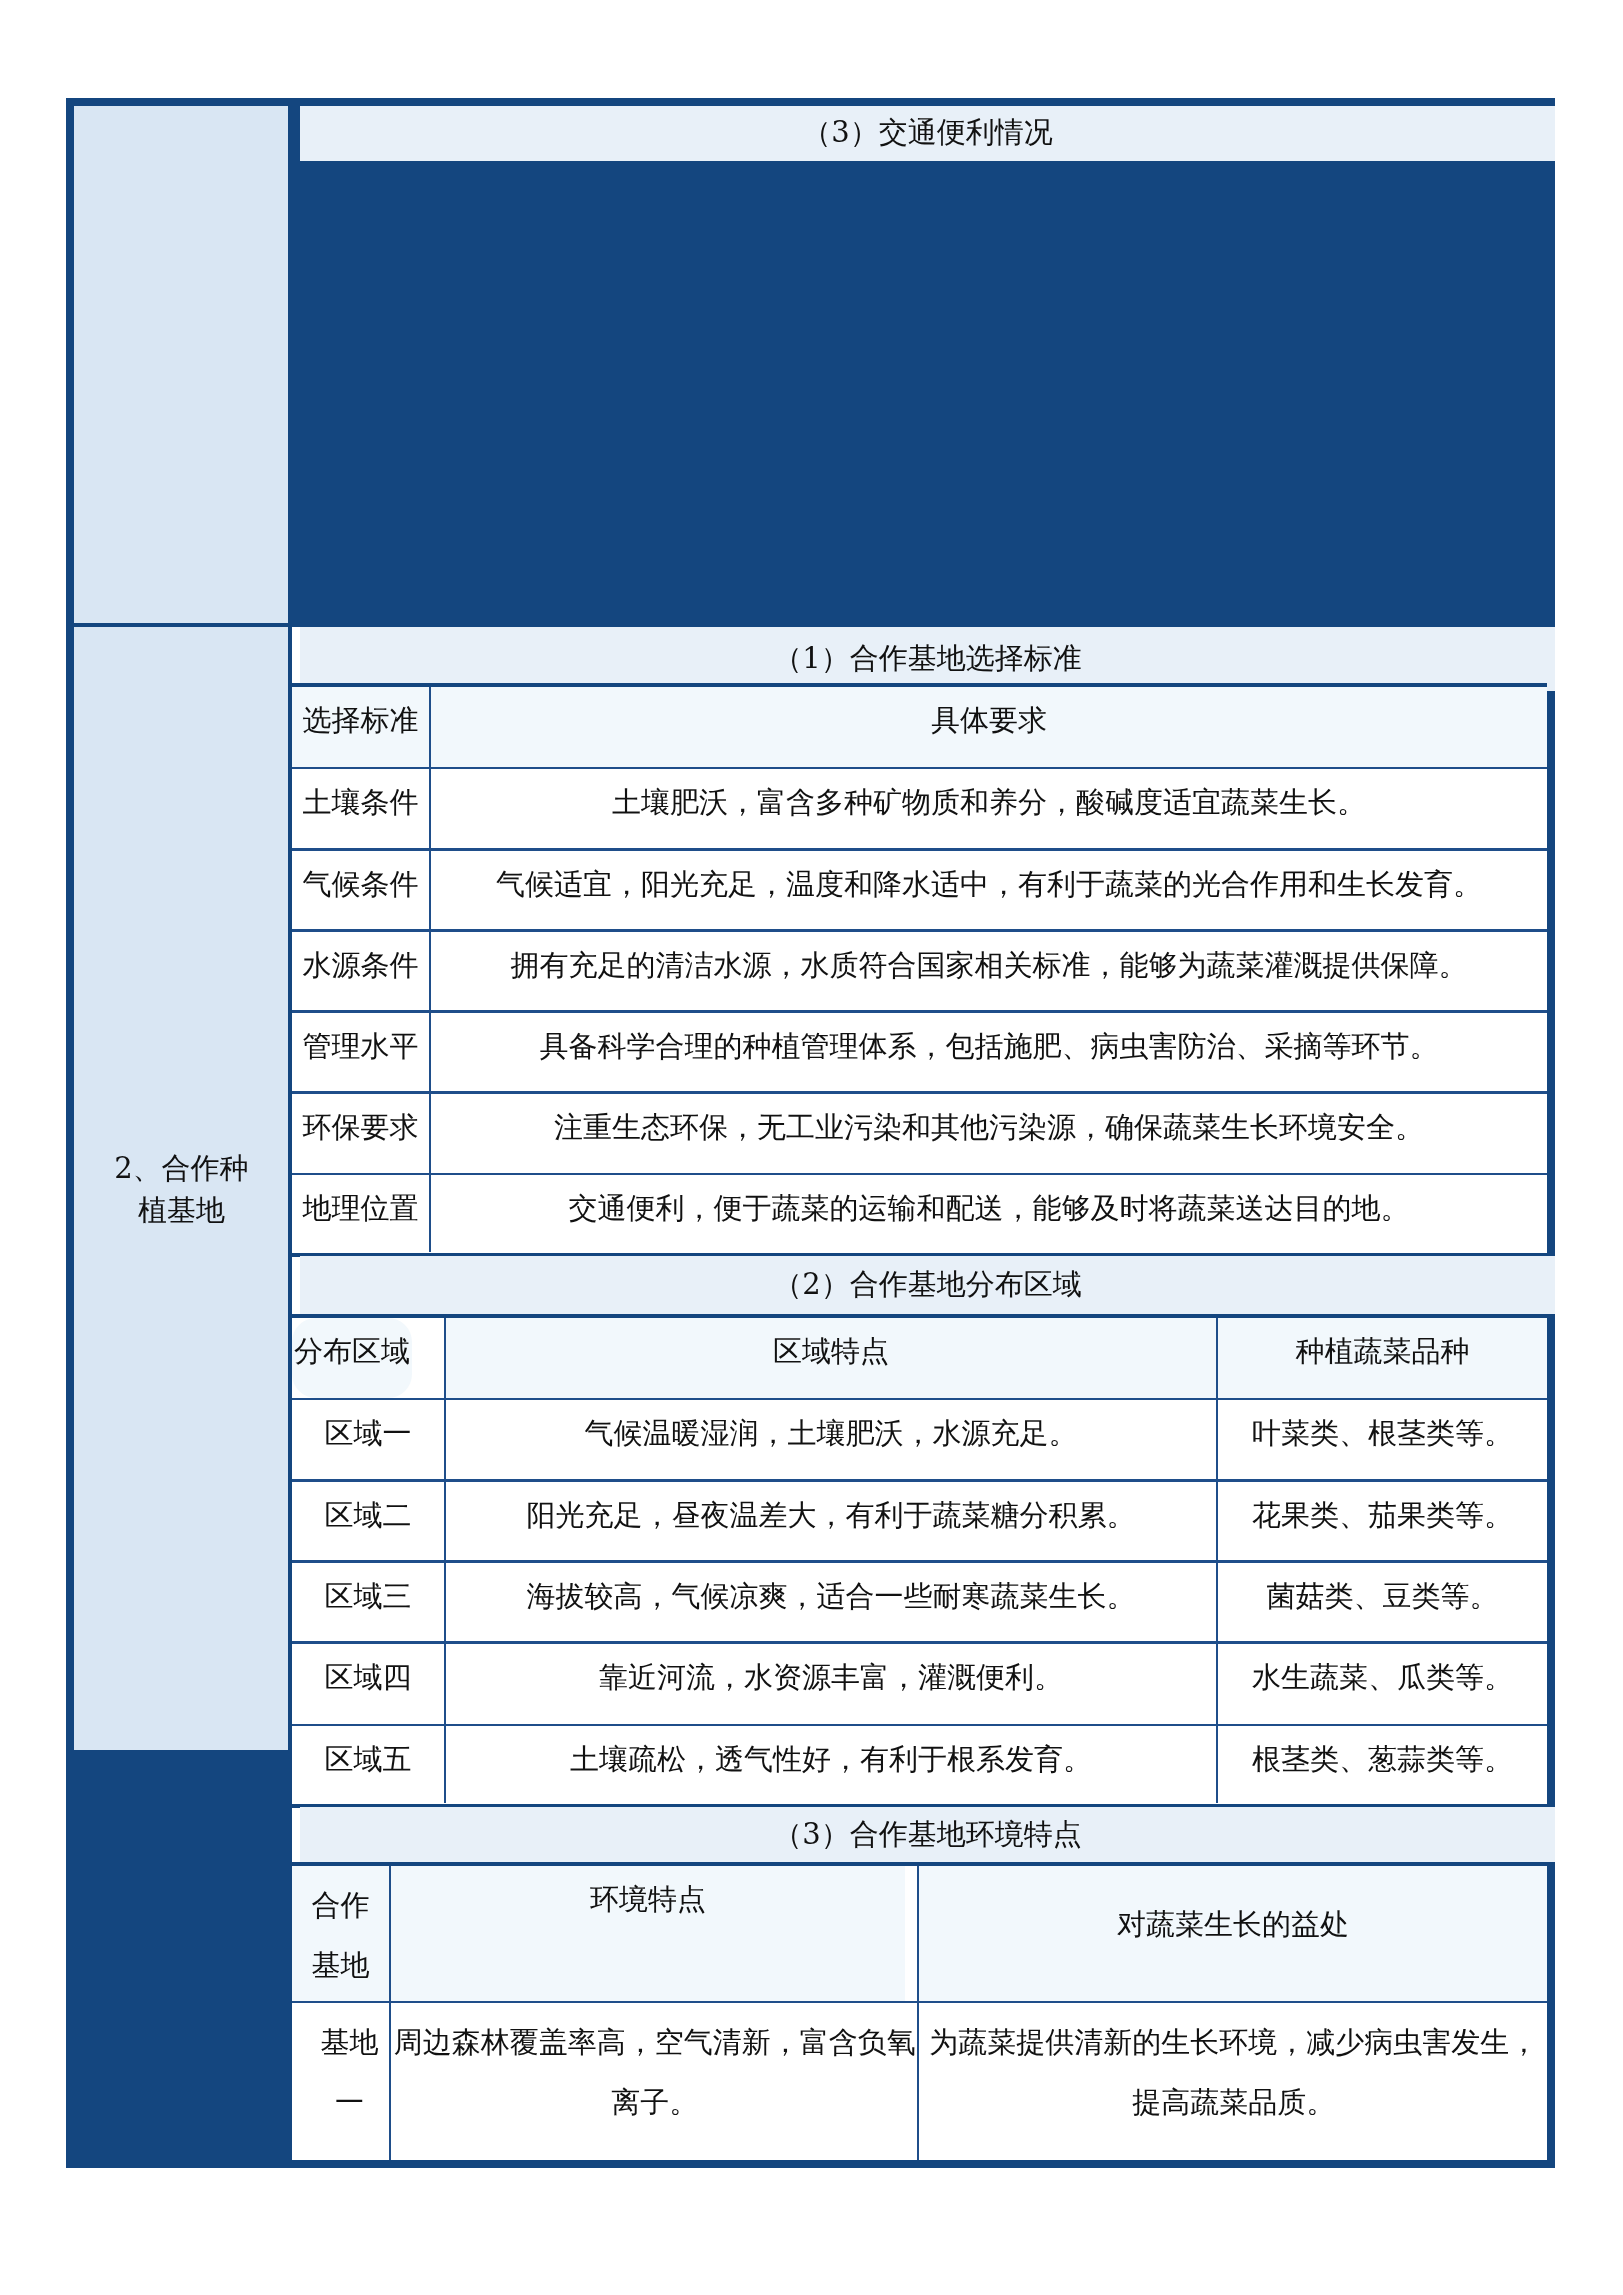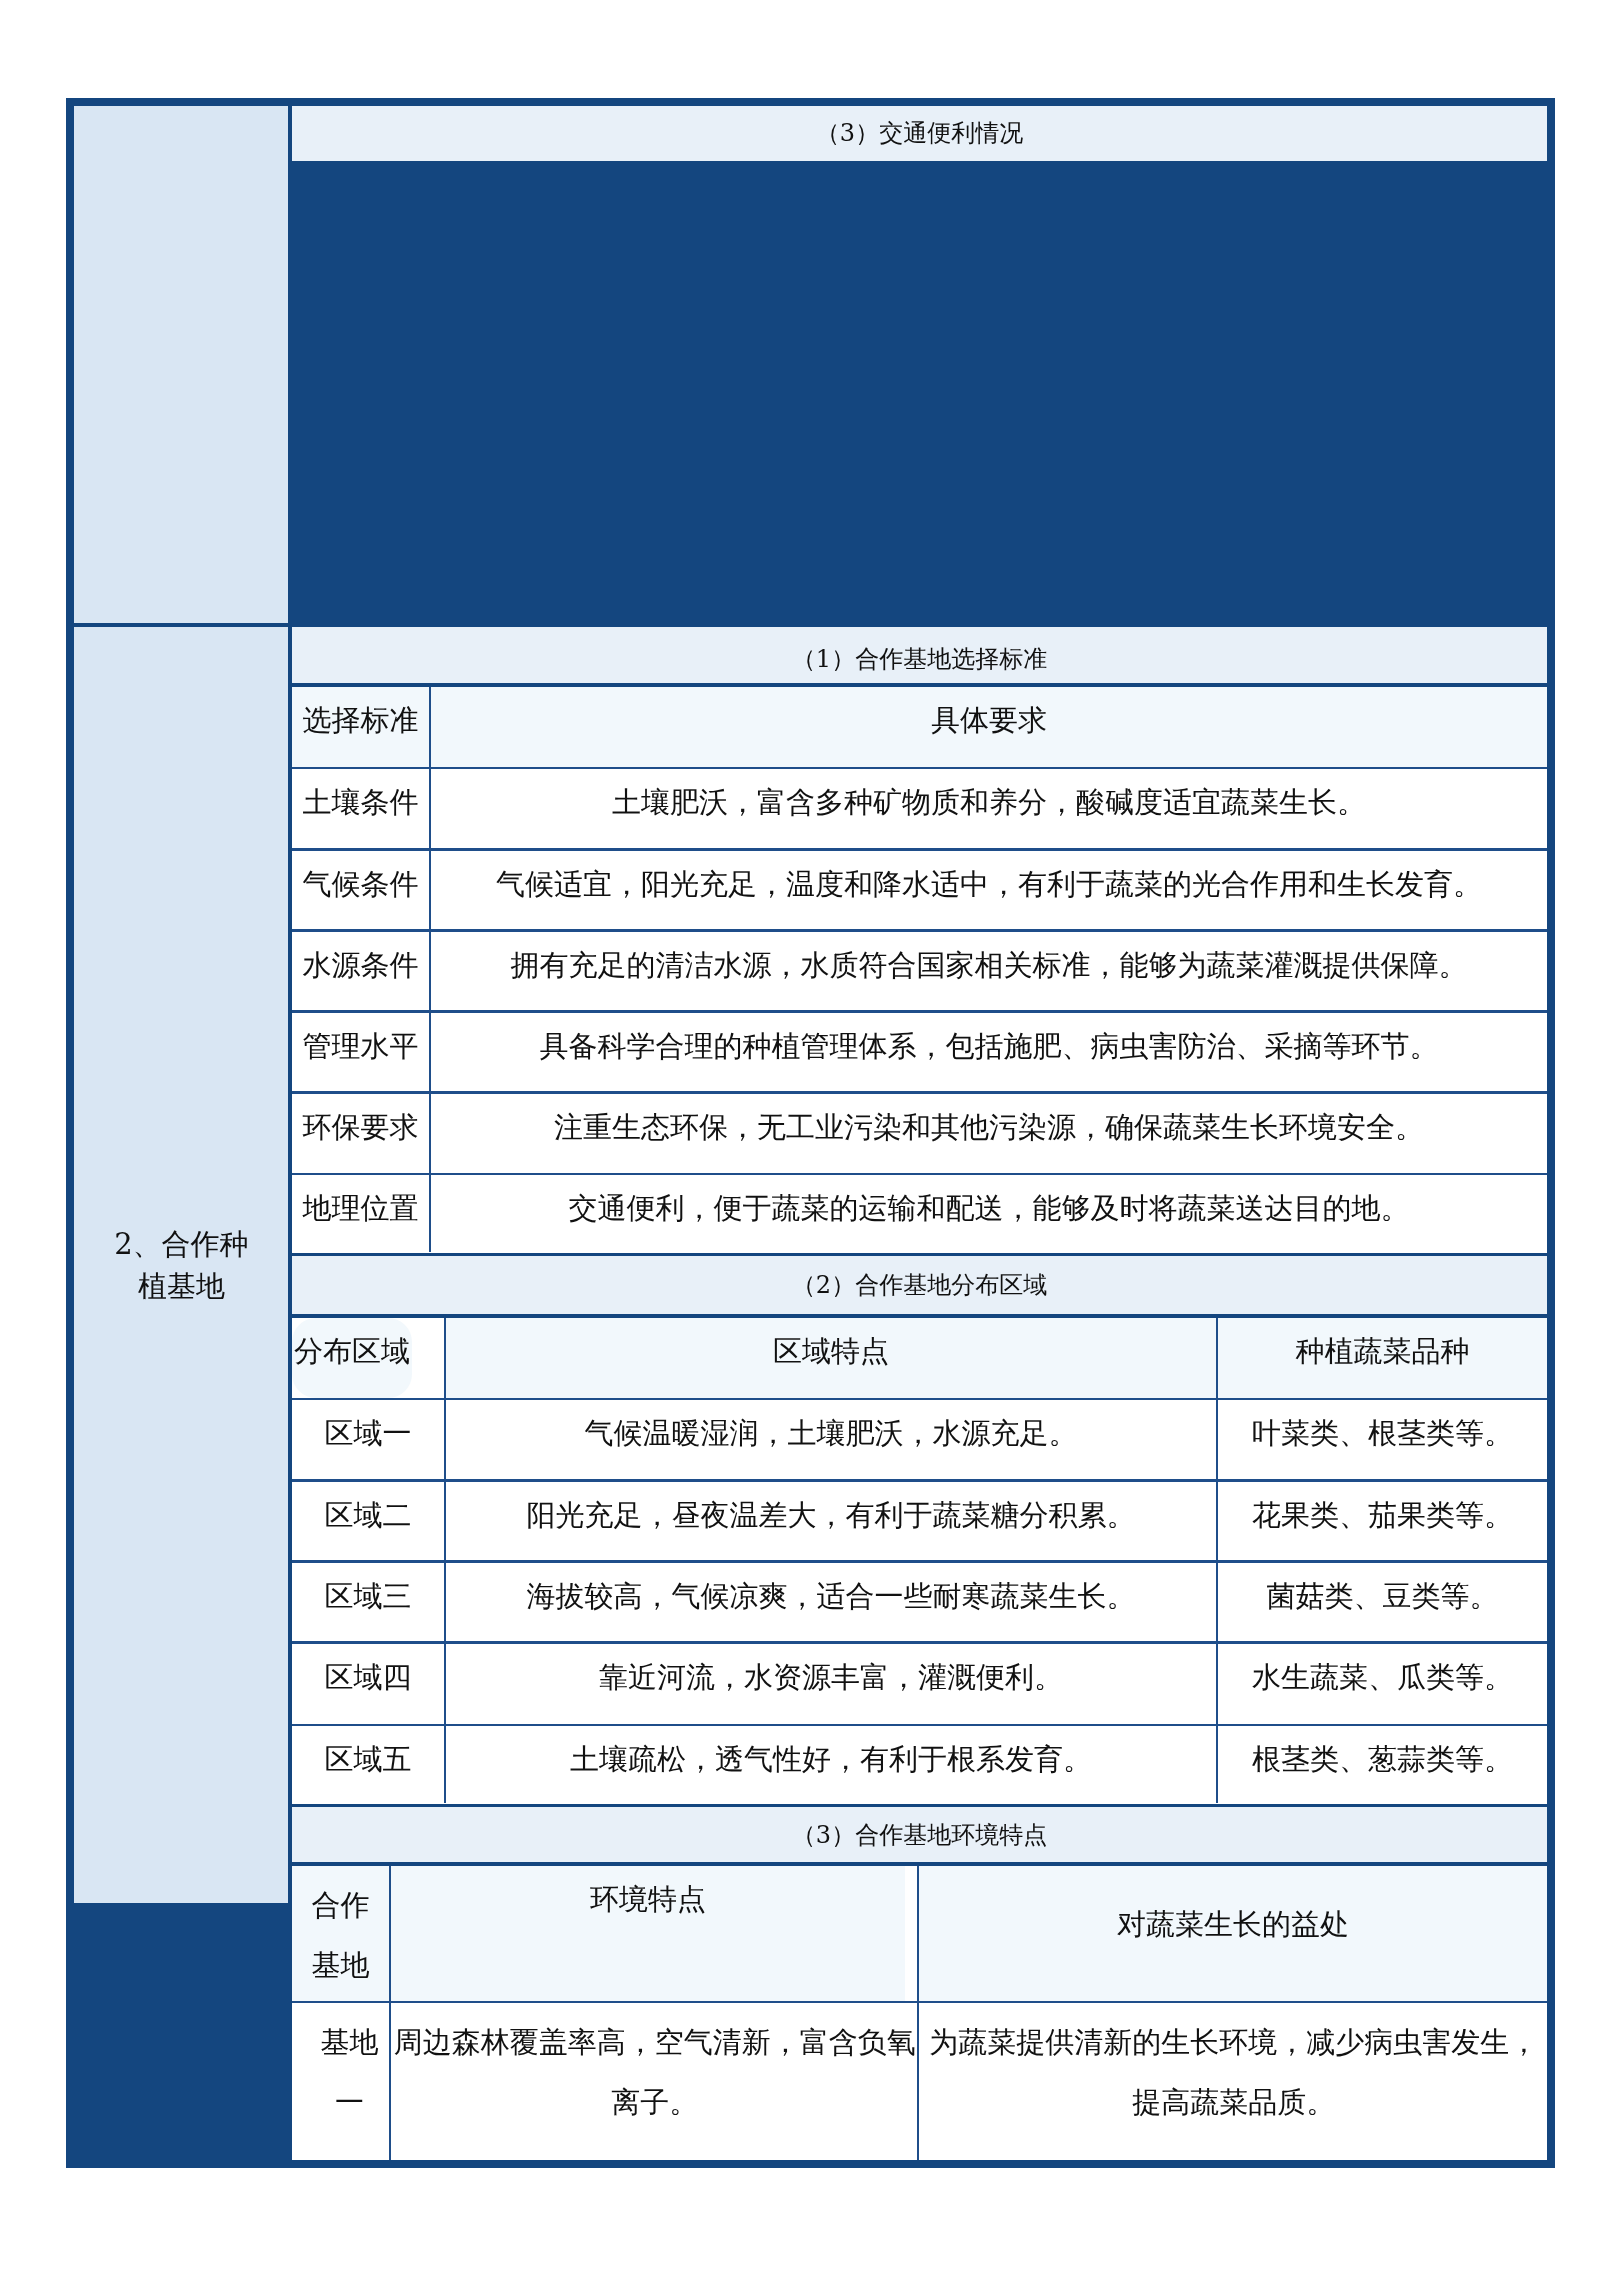--- a/index.html
+++ b/index.html
@@ -4,22 +4,22 @@
   <style>
     html, body { margin: 0; padding: 0; background: #ffffff; }
     body { width: 1623px; height: 2295px; position: relative; overflow: hidden;
            font-family: "DejaVu Serif", "Liberation Serif", serif; color: #111; }
     .page-frame { position: absolute; left: 66px; top: 98px; width: 1489px; height: 2070px;
                   background: #14467F; }
     .left-col { position: absolute; left: 7.9px; background: #D9E6F3; width: 215px;
                 display: flex; align-items: center; justify-content: center; text-align: center;
                 font-size: 29px; line-height: 42px; }
     .right-col { position: absolute; left: 226px; width: 1255px; }
-    .title-bar { position: absolute; left: 0; width: 100%; background: #E8F0F8;
-                 display: flex; align-items: center; justify-content: center; font-size: 24px; }
+    .title-bar { position: absolute; left: 8px; width: 100%; background: #E8F0F8;
+                 display: flex; align-items: center; justify-content: center; font-size: 29px; }
     .body-cell { position: absolute; left: 0; width: 100%; background: #ffffff; box-sizing: border-box;
                  padding: 13px 23.6px 0 27.5px; font-size: 29px; line-height: 64px; text-align: justify; }
     .body-cell p { margin: 0; text-indent: 2em; }
     .grid { position: absolute; left: 0; width: 100%; }
     .row { position: absolute; left: 0; width: 100%; }
     .cell { position: absolute; top: 0; bottom: 0; display: flex; justify-content: center;
             font-size: 29px; box-sizing: border-box; text-align: center; }
     .cell.head { background: #F2F8FC; }
     .cell.data { background: #ffffff; }
     .cell.top { align-items: flex-start; padding-top: 14.4px; }
@@ -35,21 +35,21 @@
   <div class="left-col" style="top:7.9px; height:517px;"></div>
   <div class="right-col" style="top:7.9px; height:517px;">
     <div class="title-bar" style="top:0; height:55px;">
       <span>（3）交通便利情况</span>
     </div>
     <div class="hline-thick" style="top:55px;"></div>
   </div>
 
   <div class="hline-thick" style="top:525px; left:7.9px; width:1474px;"></div>
 
-  <div class="left-col" style="top:529px; height:1276px;">
+  <div class="left-col" style="top:529px; height:1123px;">
     <span style="width:157px; display:block;">2、合作种植基地</span>
   </div>
 
   <div class="right-col" style="top:529px; height:1533px; background:#ffffff;">
 
     <div class="title-bar" style="top:0; height:64px;">
       <span>（1）合作基地选择标准</span>
     </div>
     <div class="hline-thick" style="top:56px;"></div>
 

